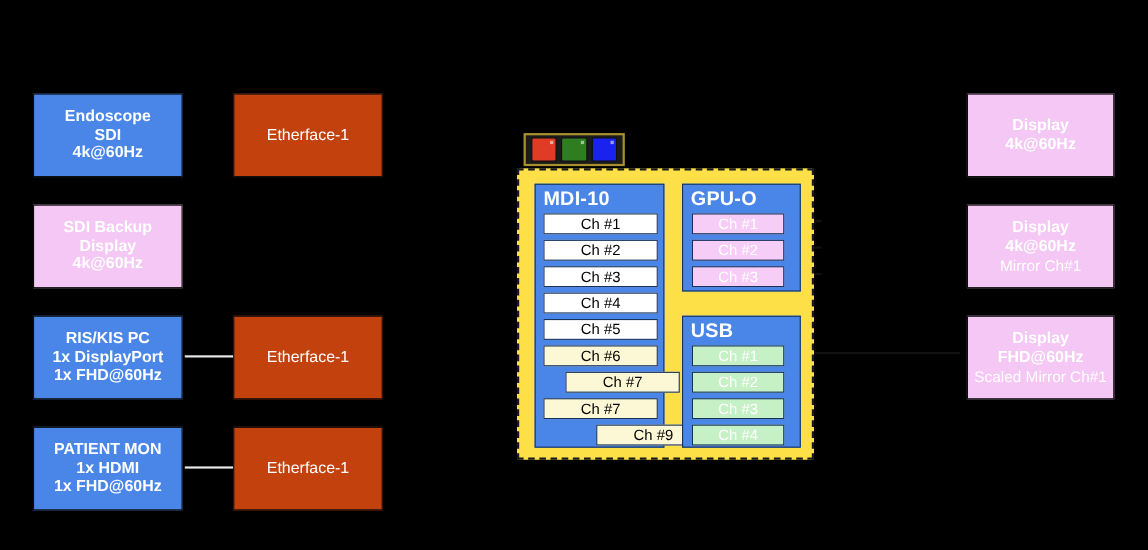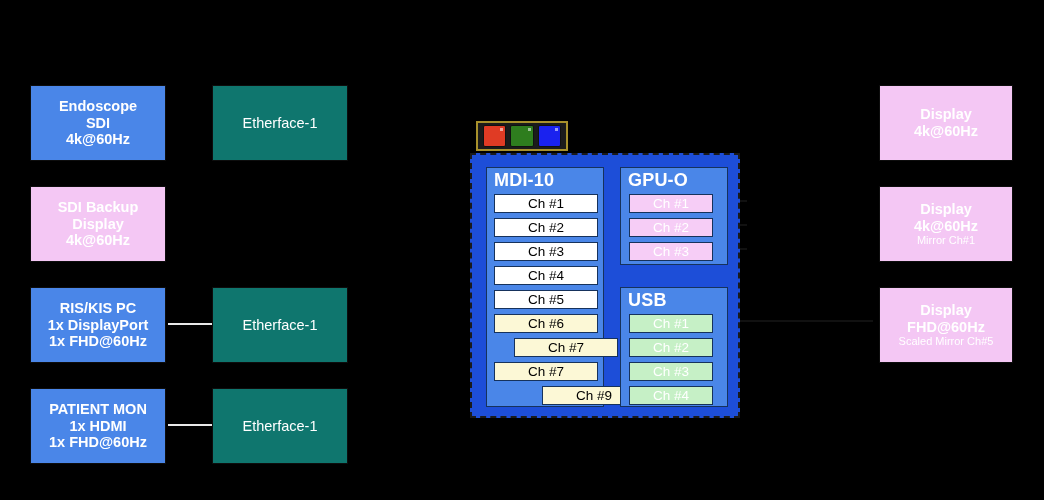--- a/index.html
+++ b/index.html
@@ -36,34 +36,34 @@
   }
 
   
   .src-box {
     border: 1px solid #0d0d0d;
     font-size: 14.5px;
     font-weight: bold;
   }
   .src-blue   { background: #4a86e8; }
   .src-pink   { background: #f4c7f4; }
-  .src-purple { background: #0f766e; justify-content: center; }
+  .src-purple { background: #c2410c; justify-content: center; }
   .src-green  { background: #ccf2cc; }
 
   .src-purple .ln { font-weight: normal; }
   .sub {
-    font-size: 11px;
+    font-size: 14px;
     font-weight: normal;
   }
 
   
   #chassis {
     position: absolute;
     box-sizing: border-box;
-    background: #1d4ed8;
+    background: #fde047;
     border: 2px dashed #1a1a1a;
   }
   .card {
     position: absolute;
     box-sizing: border-box;
     background: #4a86e8;
     border: 1px solid #16325c;
   }
   .card-title {
     position: absolute;
@@ -226,17 +226,17 @@
 
   <div class="node src-box src-pink" style="left:879px; top:186px; width:134px; height:76px;">
     <span class="ln">Display</span>
     <span class="ln">4k@60Hz</span>
     <span class="ln sub">Mirror Ch#1</span>
   </div>
 
   <div class="node src-box src-pink" style="left:879px; top:287px; width:134px; height:76px;">
     <span class="ln">Display</span>
     <span class="ln">FHD@60Hz</span>
-    <span class="ln sub">Scaled Mirror Ch#5</span>
+    <span class="ln sub">Scaled Mirror Ch#1</span>
   </div>
 
 
 </div>
 
 </body></html>

